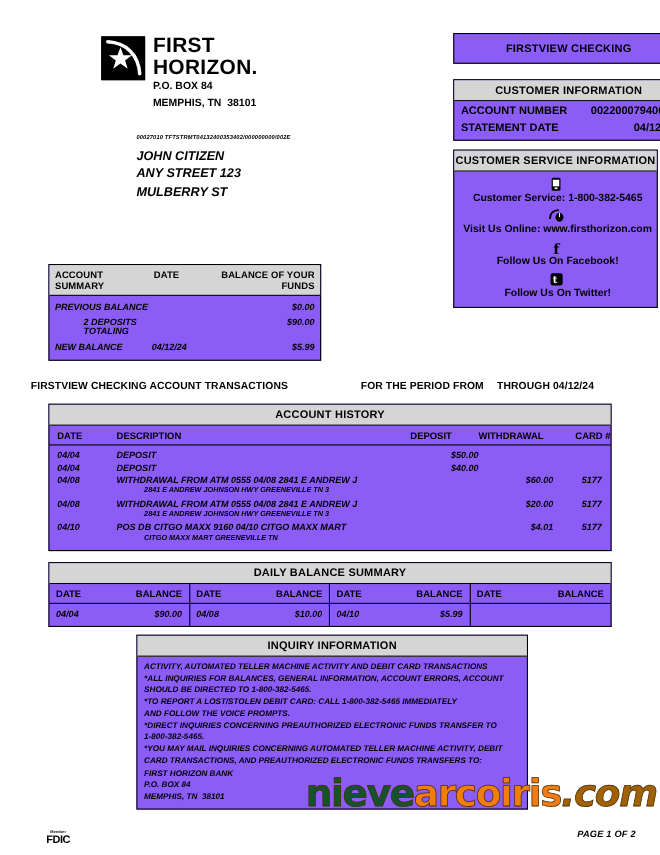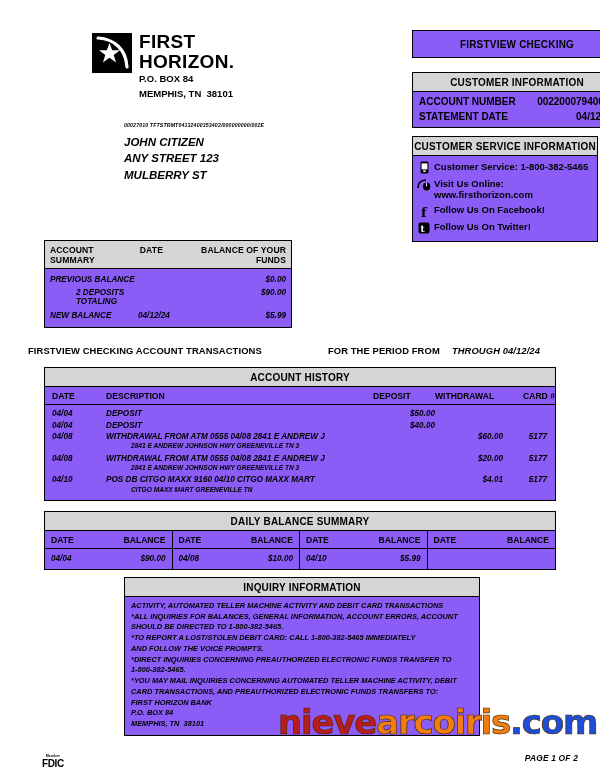--- a/index.html
+++ b/index.html
@@ -106,25 +106,26 @@
     font-weight: bold;
     padding: 1px 6px 0 6px;
     line-height: 1.42;
   }
   .kv-rows { padding: 2px 0 3px; }
 
   #cust-serv-box { left: 368px; top: 124px; width: 186px; }
   .svc-rows { padding: 3px 0 4px 4px; }
   .svc-row {
     display: flex;
-    align-items: flex-start;
+    align-items: center;
     font-size: 9.5px;
     font-weight: bold;
     line-height: 1.25;
     padding: 1.5px 0;
+    flex-direction: column;
   }
   .svc-ico {
     width: 14px; height: 14px;
     flex: 0 0 14px;
     margin-right: 3px;
     display: flex; align-items: center; justify-content: center;
   }
   .svc-ico svg { display:block; }
 
   
@@ -161,21 +162,21 @@
   .trans-title-row {
     position: absolute;
     left: 28px; top: 345px; width: 512px;
     display: flex;
     font-size: 9.4px;
     font-weight: bold;
     letter-spacing: 0.1px;
   }
   .trans-title-row .t1 { flex: 0 0 300px; }
   .trans-title-row .t2 { flex: 0 0 120px; }
-  .trans-title-row .t3 { flex: 1 1 auto; text-align: right; font-style: italic; }
+  .trans-title-row .t3 { flex: 1 1 auto; text-align: right; }
 
   
   #acct-history-box { left: 44px; top: 367px; width: 512px; }
   .hist-head {
     display: flex;
     border-bottom: 1.4px solid #000;
     font-size: 8.6px;
     font-weight: bold;
     padding: 4px 0 3px;
   }
@@ -272,23 +273,23 @@
     position: absolute;
     left: 278px; top: 705px;
     font-size: 34px;
     font-weight: bold;
     font-family: "DejaVu Sans", sans-serif;
     letter-spacing: -1.2px;
     line-height: 1;
     white-space: nowrap;
     -webkit-text-stroke: 0.7px #4a2d00;
   }
-  .wm-a { color: #b91c1c; }
+  .wm-a { color: #14532d; }
   .wm-b { color: #f07c12; }
-  .wm-c { color: #1d4ed8; }
+  .wm-c { color: #a16207; font-style: italic; }
 </style>
 </head>
 <body>
 
 <div class="header-zone">
 
   <div class="logo-block">
     <div class="logo-mark">
       <svg width="40" height="40" viewBox="0 0 40 40" aria-hidden="true">
         <rect x="0" y="0" width="40" height="40" fill="#000"></rect>

